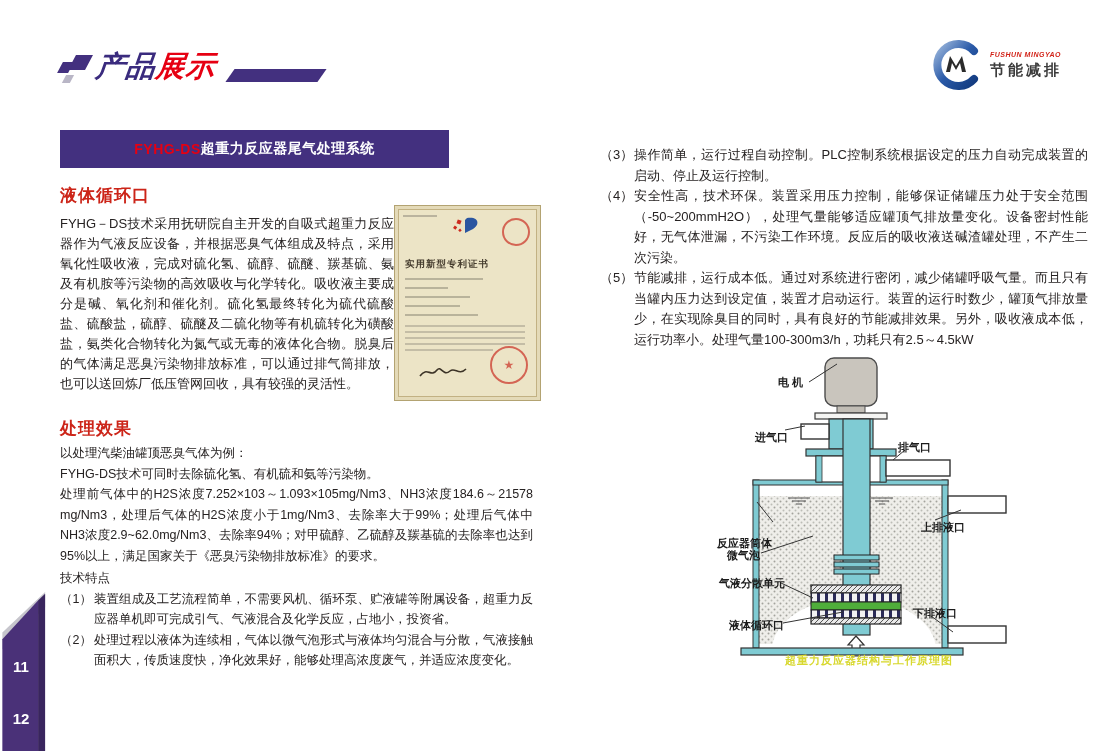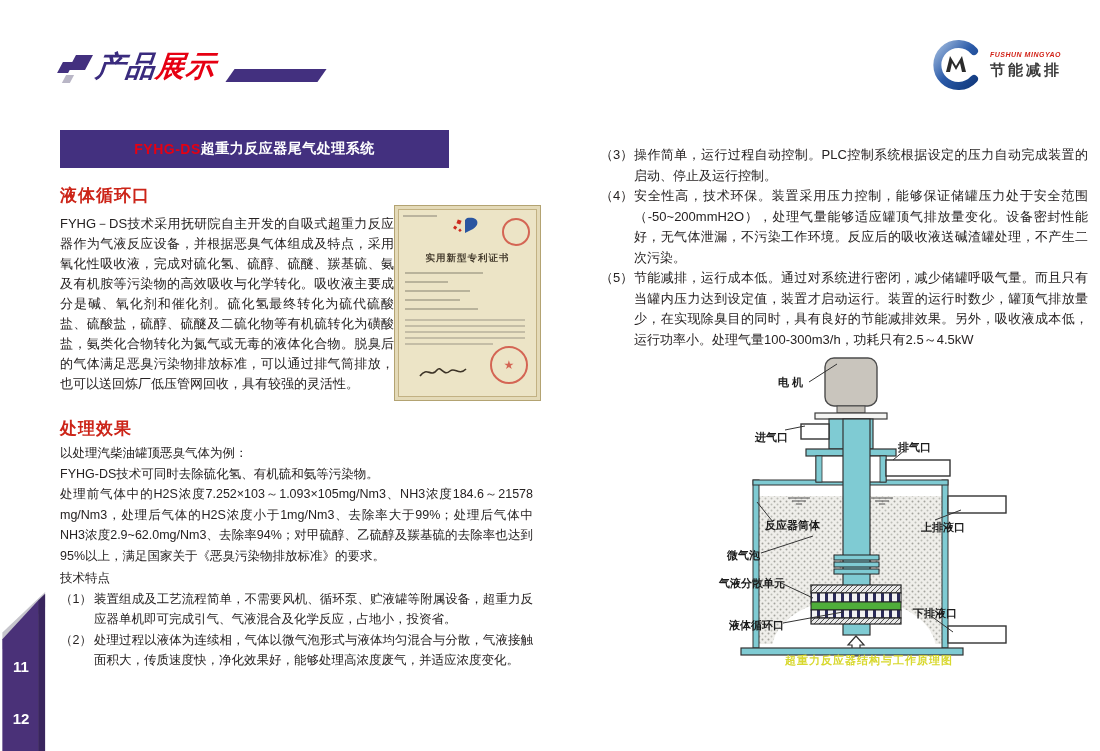--- a/index.html
+++ b/index.html
@@ -35,21 +35,21 @@
   .h-red{font-size:17px;font-weight:bold;color:#cc2418;letter-spacing:1px;font-family:"Liberation Serif", serif;}
   .body-txt{font-size:13px;line-height:20px;text-align:justify;color:#262222;}
   .eff-txt{font-size:12.5px;line-height:20.5px;text-align:justify;color:#262222;}
   .feat{position:relative;padding-left:34px;margin:0;}
   .feat-num{position:absolute;left:0;top:0;}
 
   
   .cert{left:394px;top:205px;width:147px;height:196px;background:#ece4c6;border:1px solid #b3a372;box-shadow:inset 0 0 0 3px #e4dab8, inset 0 0 0 4px #c2b183;padding:10px 10px 6px 10px;box-sizing:border-box;}
   .cert-corner-line{position:absolute;left:8px;top:9px;width:34px;height:2px;background:#9a9383;opacity:.6;}
   .cert-logo{position:relative;width:100%;height:22px;text-align:center;}
-  .cert-title{margin-top:14px;text-align:center;font-size:9.5px;font-weight:bold;color:#453c2e;letter-spacing:1px;font-family:"Liberation Serif", serif;}
+  .cert-title{margin-top:20px;font-size:9.5px;font-weight:bold;color:#453c2e;letter-spacing:1px;font-family:"Liberation Serif", serif;}
   .cert-seal{position:absolute;border-radius:50%;border:2px solid #cc3b2e;opacity:.75;}
   .seal-top{right:10px;top:12px;width:24px;height:24px;}
   .seal-bot{right:12px;bottom:16px;width:34px;height:34px;display:flex;align-items:center;justify-content:center;color:#cc3b2e;font-size:12px;}
   .cert-line{height:2px;background:#8f8a79;opacity:.55;margin-top:7px;}
   .cert-par{height:1.5px;background:#9b9685;opacity:.5;margin-top:4.5px;}
 
   
   .diagram{left:713px;top:350px;width:387px;height:330px;}
   .dlabel{position:absolute;font-size:11px;font-weight:bold;color:#1c1c1c;white-space:nowrap;}
   .dcaption{position:absolute;left:72px;top:303px;font-size:11px;font-weight:bold;color:#d8d82f;letter-spacing:1px;}
@@ -242,21 +242,21 @@
         <line x1="68" y1="233" x2="100" y2="248"></line>
         <line x1="70" y1="273" x2="130" y2="262"></line>
         <line x1="218" y1="266" x2="240" y2="282"></line>
       </g>
     </svg>
 
     <div class="dlabel" style="left:65px;top:25px;">电 机</div>
     <div class="dlabel" style="left:42px;top:80px;">进气口</div>
     <div class="dlabel" style="left:185px;top:90px;">排气口</div>
     <div class="dlabel" style="left:208px;top:170px;">上排液口</div>
-    <div class="dlabel" style="left:4px;top:168px;margin-left:48px;">反应器筒体</div>
+    <div class="dlabel" style="left:4px;top:186px;">反应器筒体</div>
     <div class="dlabel" style="left:14px;top:198px;">微气泡</div>
     <div class="dlabel" style="left:6px;top:226px;">气液分散单元</div>
     <div class="dlabel" style="left:16px;top:268px;">液体循环口</div>
     <div class="dlabel" style="left:200px;top:256px;">下排液口</div>
     <div class="dcaption">超重力反应器结构与工作原理图</div>
   </div>
 
   <div class="abs sidebar">
     <div class="sb-silver"></div>
     <div class="sb-purple"></div>

